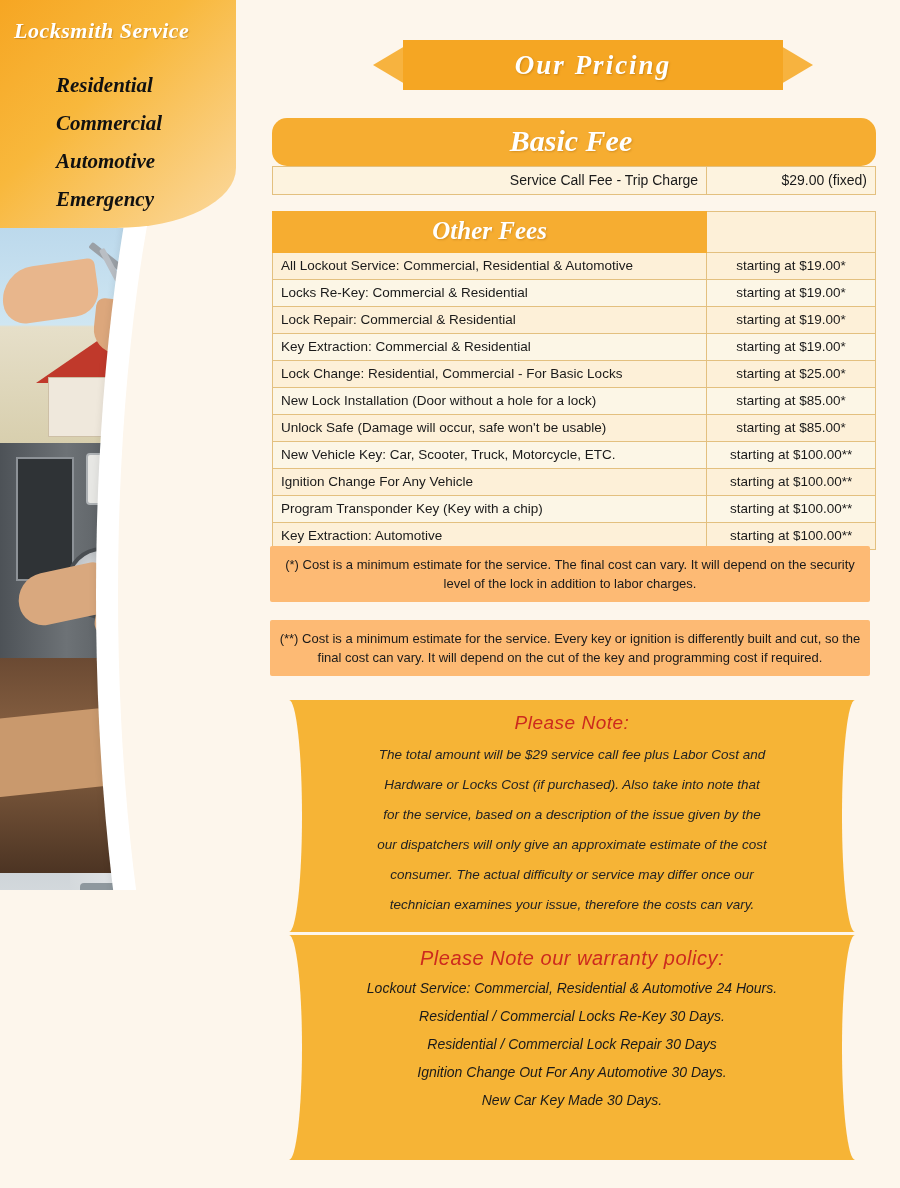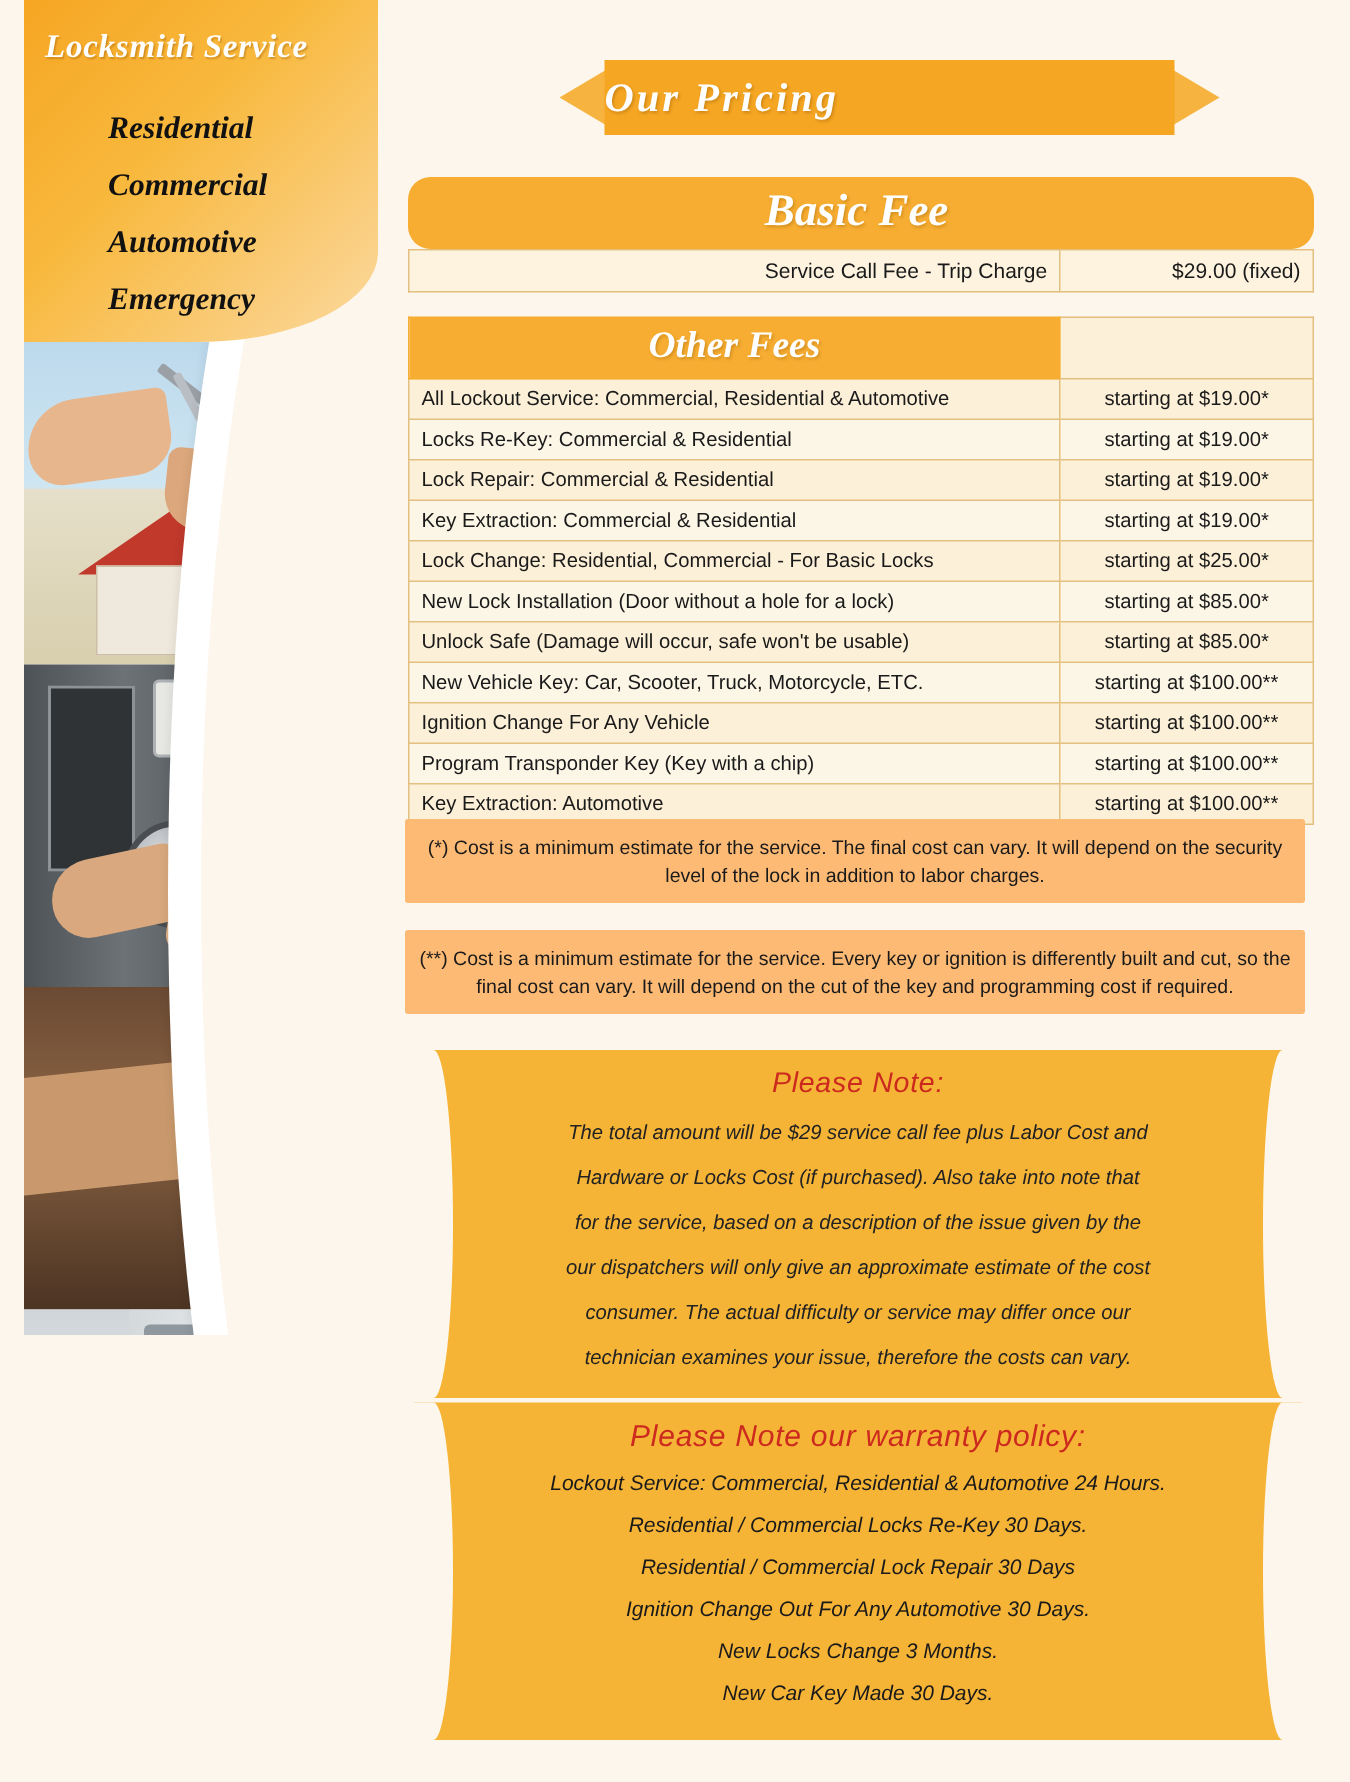--- a/index.html
+++ b/index.html
@@ -11,21 +11,21 @@
     height: 1188px;
     background: #fdf6ec;
     font-family: "Liberation Sans", sans-serif;
     position: relative;
     overflow: hidden;
   }
 
   
   .sidebar {
     position: absolute;
-    left: 16px;
+    left: 0;
     top: 0;
     width: 268px;
     height: 890px;
     overflow: hidden;
   }
   .sidebar-curve {
     position: absolute;
     left: 0;
     top: 0;
     width: 268px;
@@ -214,21 +214,21 @@
     width: 440px;
     height: 50px;
   }
   .ribbon-center {
     position: absolute;
     left: 30px;
     top: 0;
     width: 380px;
     height: 50px;
     background: #f5a623;
-    text-align: left;
+    text-align: center;
   }
   .ribbon-title {
     font-family: "Liberation Serif", serif;
     font-style: italic;
     font-weight: bold;
     font-size: 27px;
     color: #ffffff;
     line-height: 50px;
     letter-spacing: 2px;
     text-shadow: 1px 1px 2px rgba(150,90,0,0.4);
@@ -507,18 +507,17 @@
     </div>
   </div>
 
   <div class="callout" id="warranty-note">
     <div class="inner">
       <div class="callout-title">Please Note our warranty policy:</div>
       <div class="warranty-line">Lockout Service: Commercial, Residential &amp; Automotive 24 Hours.</div>
       <div class="warranty-line">Residential / Commercial Locks Re-Key 30 Days.</div>
       <div class="warranty-line">Residential / Commercial Lock Repair 30 Days</div>
       <div class="warranty-line">Ignition Change Out For Any Automotive 30 Days.</div>
-      <div class="warranty-line">New Locks Change 3 Months.</div>
       <div class="warranty-line">New Car Key Made 30 Days.</div>
     </div>
   </div>
 
 </div>
 
 </body></html>

